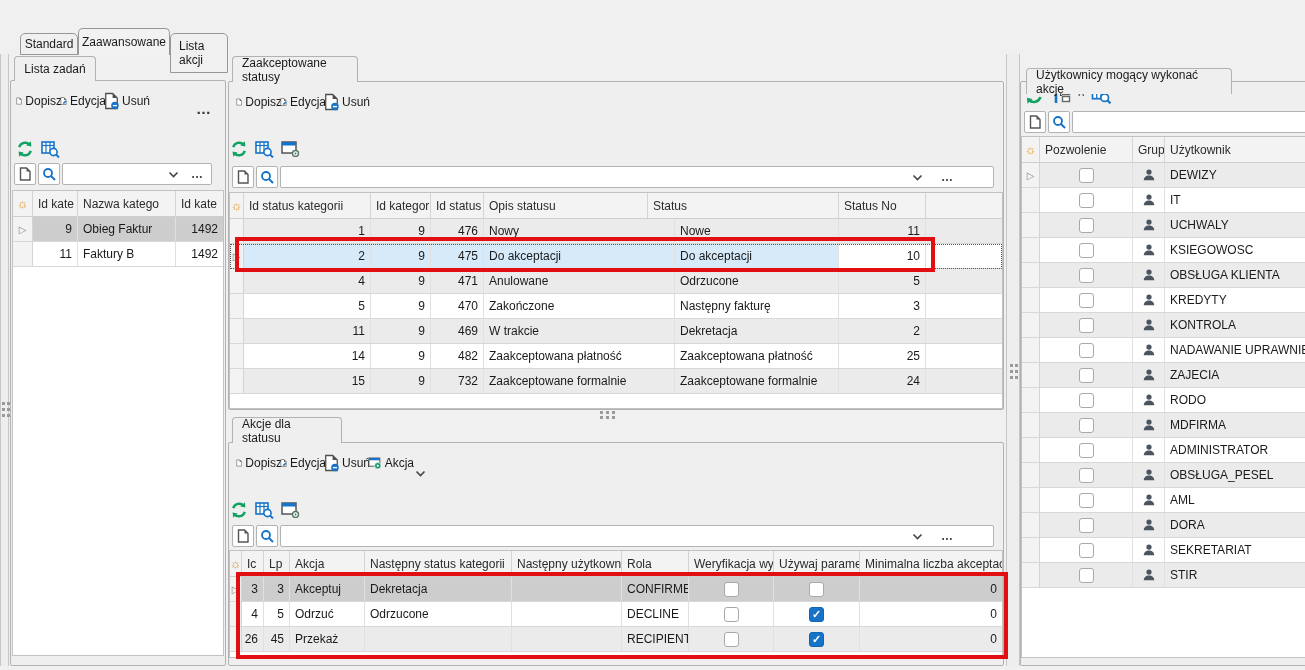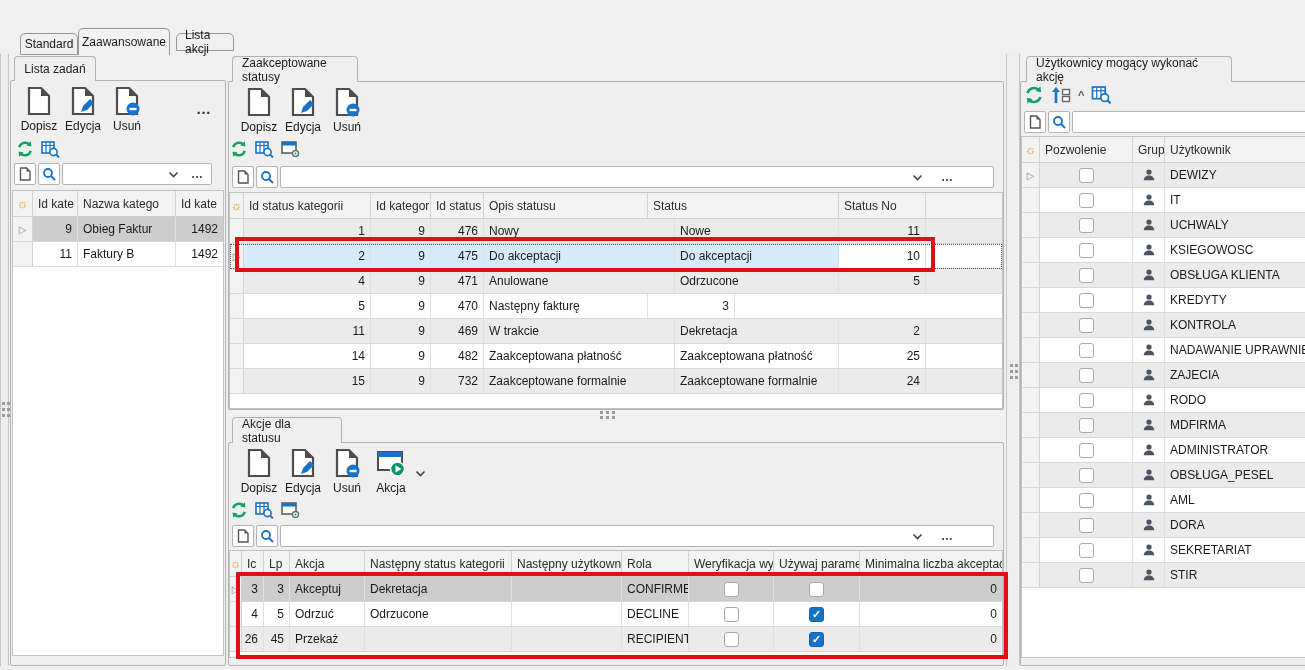--- a/index.html
+++ b/index.html
@@ -7,21 +7,21 @@
   #app{position:relative;width:1305px;height:670px;background:#f0f0f0;overflow:hidden;}
   
   .mtab{position:absolute;background:#f0f0f0;border:1px solid #979797;border-radius:5px 5px 0 0;
         display:flex;align-items:center;justify-content:center;padding:0 8px;box-sizing:border-box;}
   .mtab.active{z-index:3;background:#f2f2f2;border-bottom:none;}
   
   .pbody{position:absolute;background:#efefef;border:1px solid #b2b2b2;border-radius:2px;box-sizing:border-box;}
   .ptab{position:absolute;background:#efefef;border:1px solid #b2b2b2;border-bottom:none;border-radius:4px 4px 0 0;
         display:flex;align-items:center;justify-content:center;padding:0 9px;box-sizing:border-box;z-index:2;}
   
-  .bigbtn{position:absolute;width:46px;display:flex;flex-direction:column;align-items:center;gap:3px;}
+  .bigbtn{position:absolute;width:46px;display:flex;flex-direction:row;align-items:center;gap:3px;}
   .bigbtn span{font-size:12px;color:#1a1a1a;white-space:nowrap;}
   .smallbar{position:absolute;display:flex;align-items:center;gap:7px;}
   .morebtn{position:absolute;font-size:15px;font-weight:bold;color:#333;}
   .chevbtn{position:absolute;}
   
   .fbtn{position:absolute;width:22px;height:22px;background:#fff;border:1px solid #b3b3b3;border-radius:2px;
         display:flex;align-items:center;justify-content:center;box-sizing:border-box;}
   .finput{position:absolute;height:22px;background:#fff;border:1px solid #b3b3b3;border-radius:2px;
         display:flex;align-items:center;justify-content:flex-end;box-sizing:border-box;}
   .dots{color:#444;font-weight:bold;}
@@ -66,21 +66,21 @@
 <body>
 
 <div id="app">
 
   <div class="mtab" style="left:20px;top:33px;width:58px;height:22px;">
       <span>Standard</span>
     </div>
   <div class="mtab active" style="left:78px;top:28px;width:92px;height:27px;">
       <span>Zaawansowane</span>
     </div>
-  <div class="mtab" style="left:176px;top:33px;width:58px;height:18px;">
+  <div class="mtab" style="left:170px;top:33px;width:58px;height:40px;">
       <span>Lista akcji</span>
     </div>
 
   <div class="vsplit" style="left:0;top:54px;width:9px;height:612px;">
     <span class="gripv" style="left:1px;top:348px;"></span>
   </div>
 
   <div class="ptab" style="left:14px;top:56px;width:82px;height:25px;">
       <span>Lista zadań</span>
     </div>
@@ -288,20 +288,21 @@
       <div class="c sg4">Anulowane</div>
       <div class="c sg5">Odrzucone</div>
       <div class="c num sg6">5</div>
       <div class="c fill"></div>
     </div>
     <div class="row">
       <div class="c ind sg0"></div>
       <div class="c num sg1">5</div>
       <div class="c num sg2">9</div>
       <div class="c num sg3">470</div>
+      <div class="c sg4">Zakończone</div>
       <div class="c sg5">Następny fakturę</div>
       <div class="c num sg6">3</div>
       <div class="c fill"></div>
     </div>
     <div class="row alt">
       <div class="c ind sg0"></div>
       <div class="c num sg1">11</div>
       <div class="c num sg2">9</div>
       <div class="c num sg3">469</div>
       <div class="c sg4">W trakcie</div>
@@ -483,21 +484,21 @@
           <span class="cb checked"></span>
         </div>
       <div class="c num ag9 fill">0</div>
     </div>
   </div>
 
   <div class="vsplit" style="left:1006px;top:54px;width:14px;height:612px;">
     <span class="gripv" style="left:3px;top:310px;"></span>
   </div>
 
-  <div class="ptab" style="left:1026px;top:56px;width:206px;height:26px;">
+  <div class="ptab" style="left:1026px;top:68px;width:206px;height:26px;">
       <span>Użytkownicy mogący wykonać akcję</span>
     </div>
   <div class="pbody" style="left:1020px;top:81px;width:290px;height:585px;"></div>
 
   <div class="smallbar" style="left:1024px;top:85px;">
     <svg width="20" height="20" viewBox="0 0 18 18">
         <path d="M3.2 7.2 A6.2 6.2 0 0 1 13.6 4.6" stroke="#0fa263" stroke-width="2.4" fill="none"></path>
         <polygon points="14.8,1.2 15.4,6.6 10.4,5.4" fill="#0fa263"></polygon>
         <path d="M14.8 10.8 A6.2 6.2 0 0 1 4.4 13.4" stroke="#0fa263" stroke-width="2.4" fill="none"></path>
         <polygon points="3.2,16.8 2.6,11.4 7.6,12.6" fill="#0fa263"></polygon>

